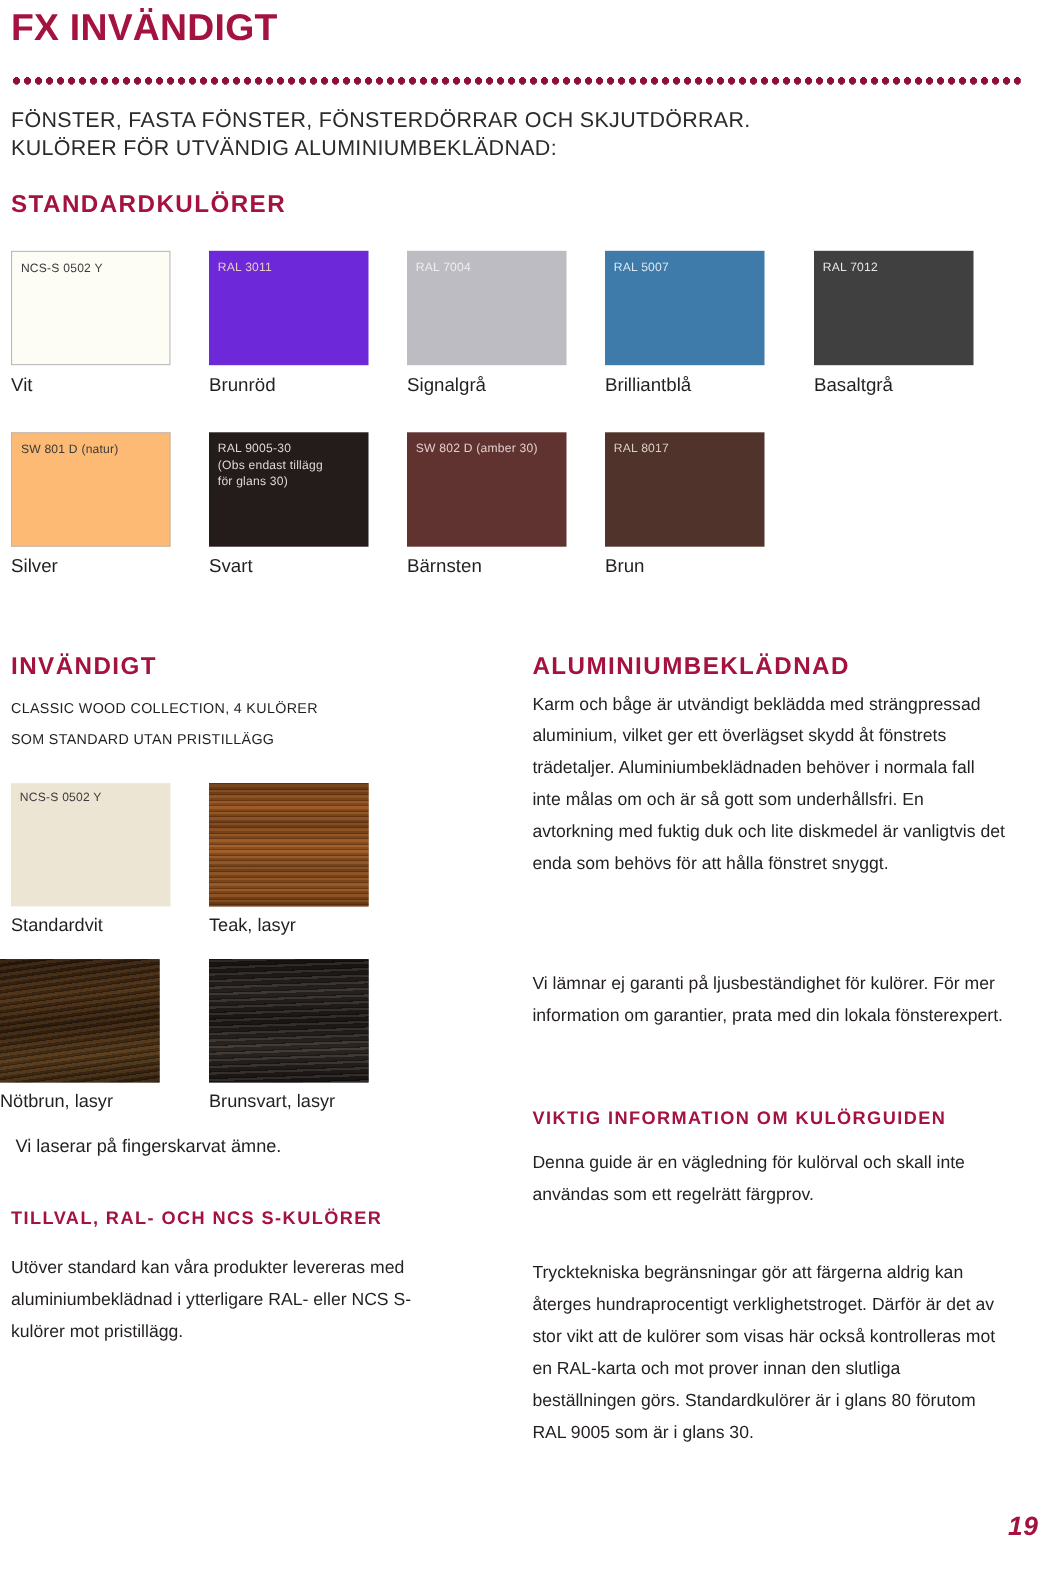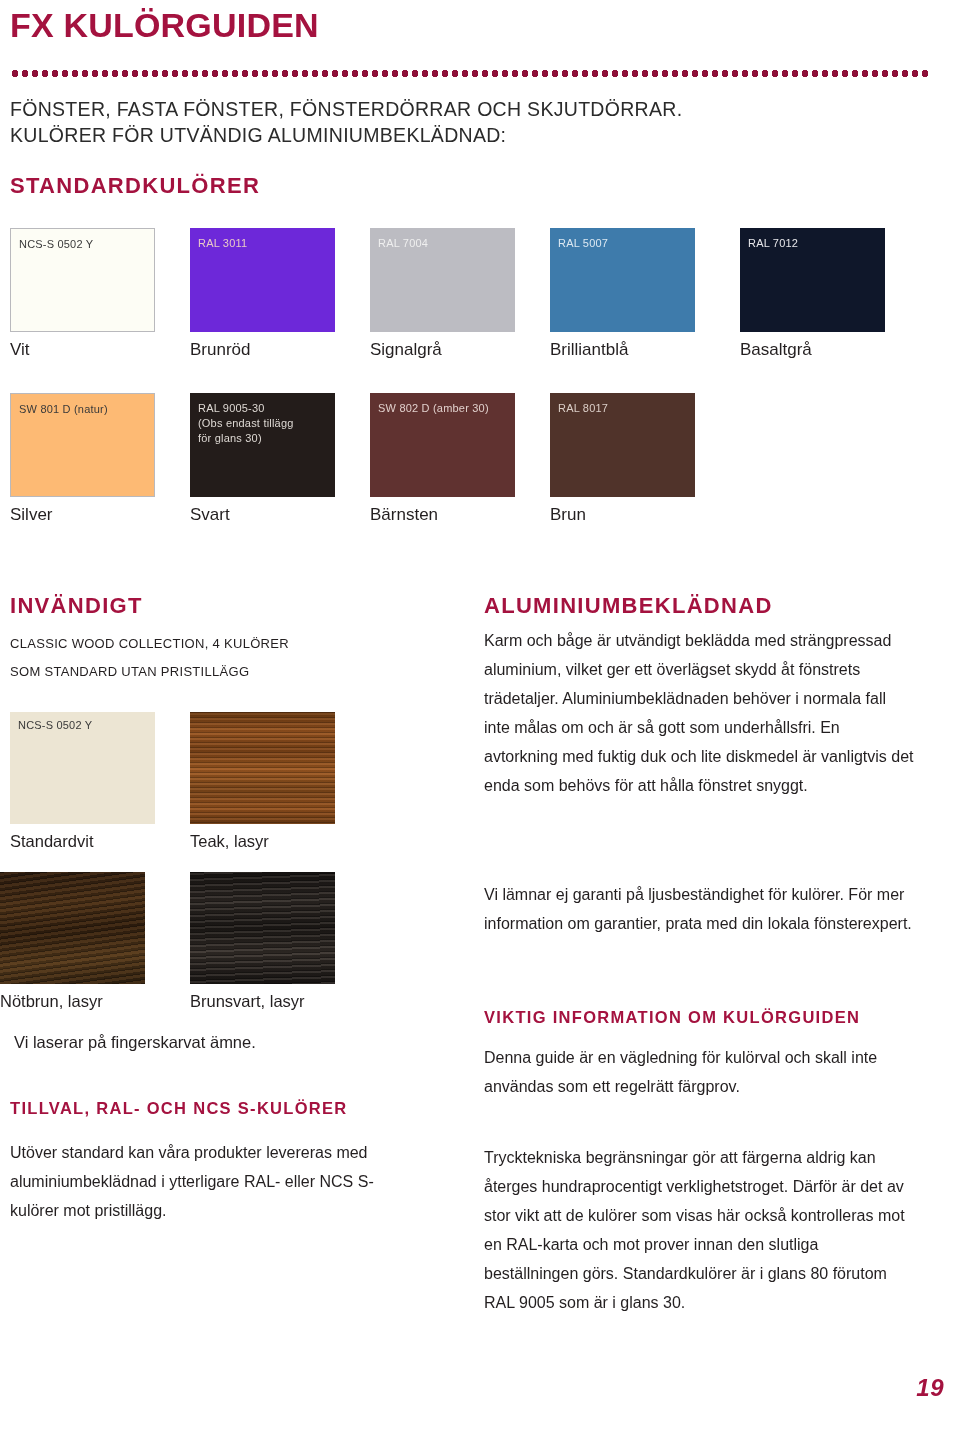--- a/index.html
+++ b/index.html
@@ -168,21 +168,21 @@
     font-size: 24px;
     font-weight: bold;
     font-style: italic;
     color: #a4123f;
     letter-spacing: 0.5px;
   }
 </style>
 </head>
 <body>
 
-<div class="page-title">FX KULÖRGUIDEN</div>
+<div class="page-title">FX INVÄNDIGT</div>
 <div class="dot-rule"></div>
 <div class="subhead">
   <div>FÖNSTER, FASTA FÖNSTER, FÖNSTERDÖRRAR OCH SKJUTDÖRRAR.</div>
   <div>KULÖRER FÖR UTVÄNDIG ALUMINIUMBEKLÄDNAD:</div>
 </div>
 
 <div class="sec-head" id="h-standard">STANDARDKULÖRER</div>
 
 <div class="swatch-row" id="row1" style="top:228px; height:140px;">
     <div class="swatch" style="left: 10px;">
@@ -203,21 +203,21 @@
       </div>
       <div class="name">Signalgrå</div>
     </div>
     <div class="swatch" style="left: 550px;">
       <div class="chip" style="background: rgb(62, 123, 171); color: rgb(220, 232, 242);">
         <div>RAL 5007</div>
       </div>
       <div class="name">Brilliantblå</div>
     </div>
     <div class="swatch" style="left: 740px;">
-      <div class="chip" style="background: #0f172a; color: rgb(231, 231, 234);">
+      <div class="chip" style="background: #404040; color: rgb(231, 231, 234);">
         <div>RAL 7012</div>
       </div>
       <div class="name">Basaltgrå</div>
     </div>
   </div>
 <div class="swatch-row" id="row2" style="top:393px; height:140px;">
     <div class="swatch" style="left: 10px;">
       <div class="chip bordered" style="background: #fdba74; color: rgb(58, 58, 58);">
         <div>SW 801 D (natur)</div>
       </div>

